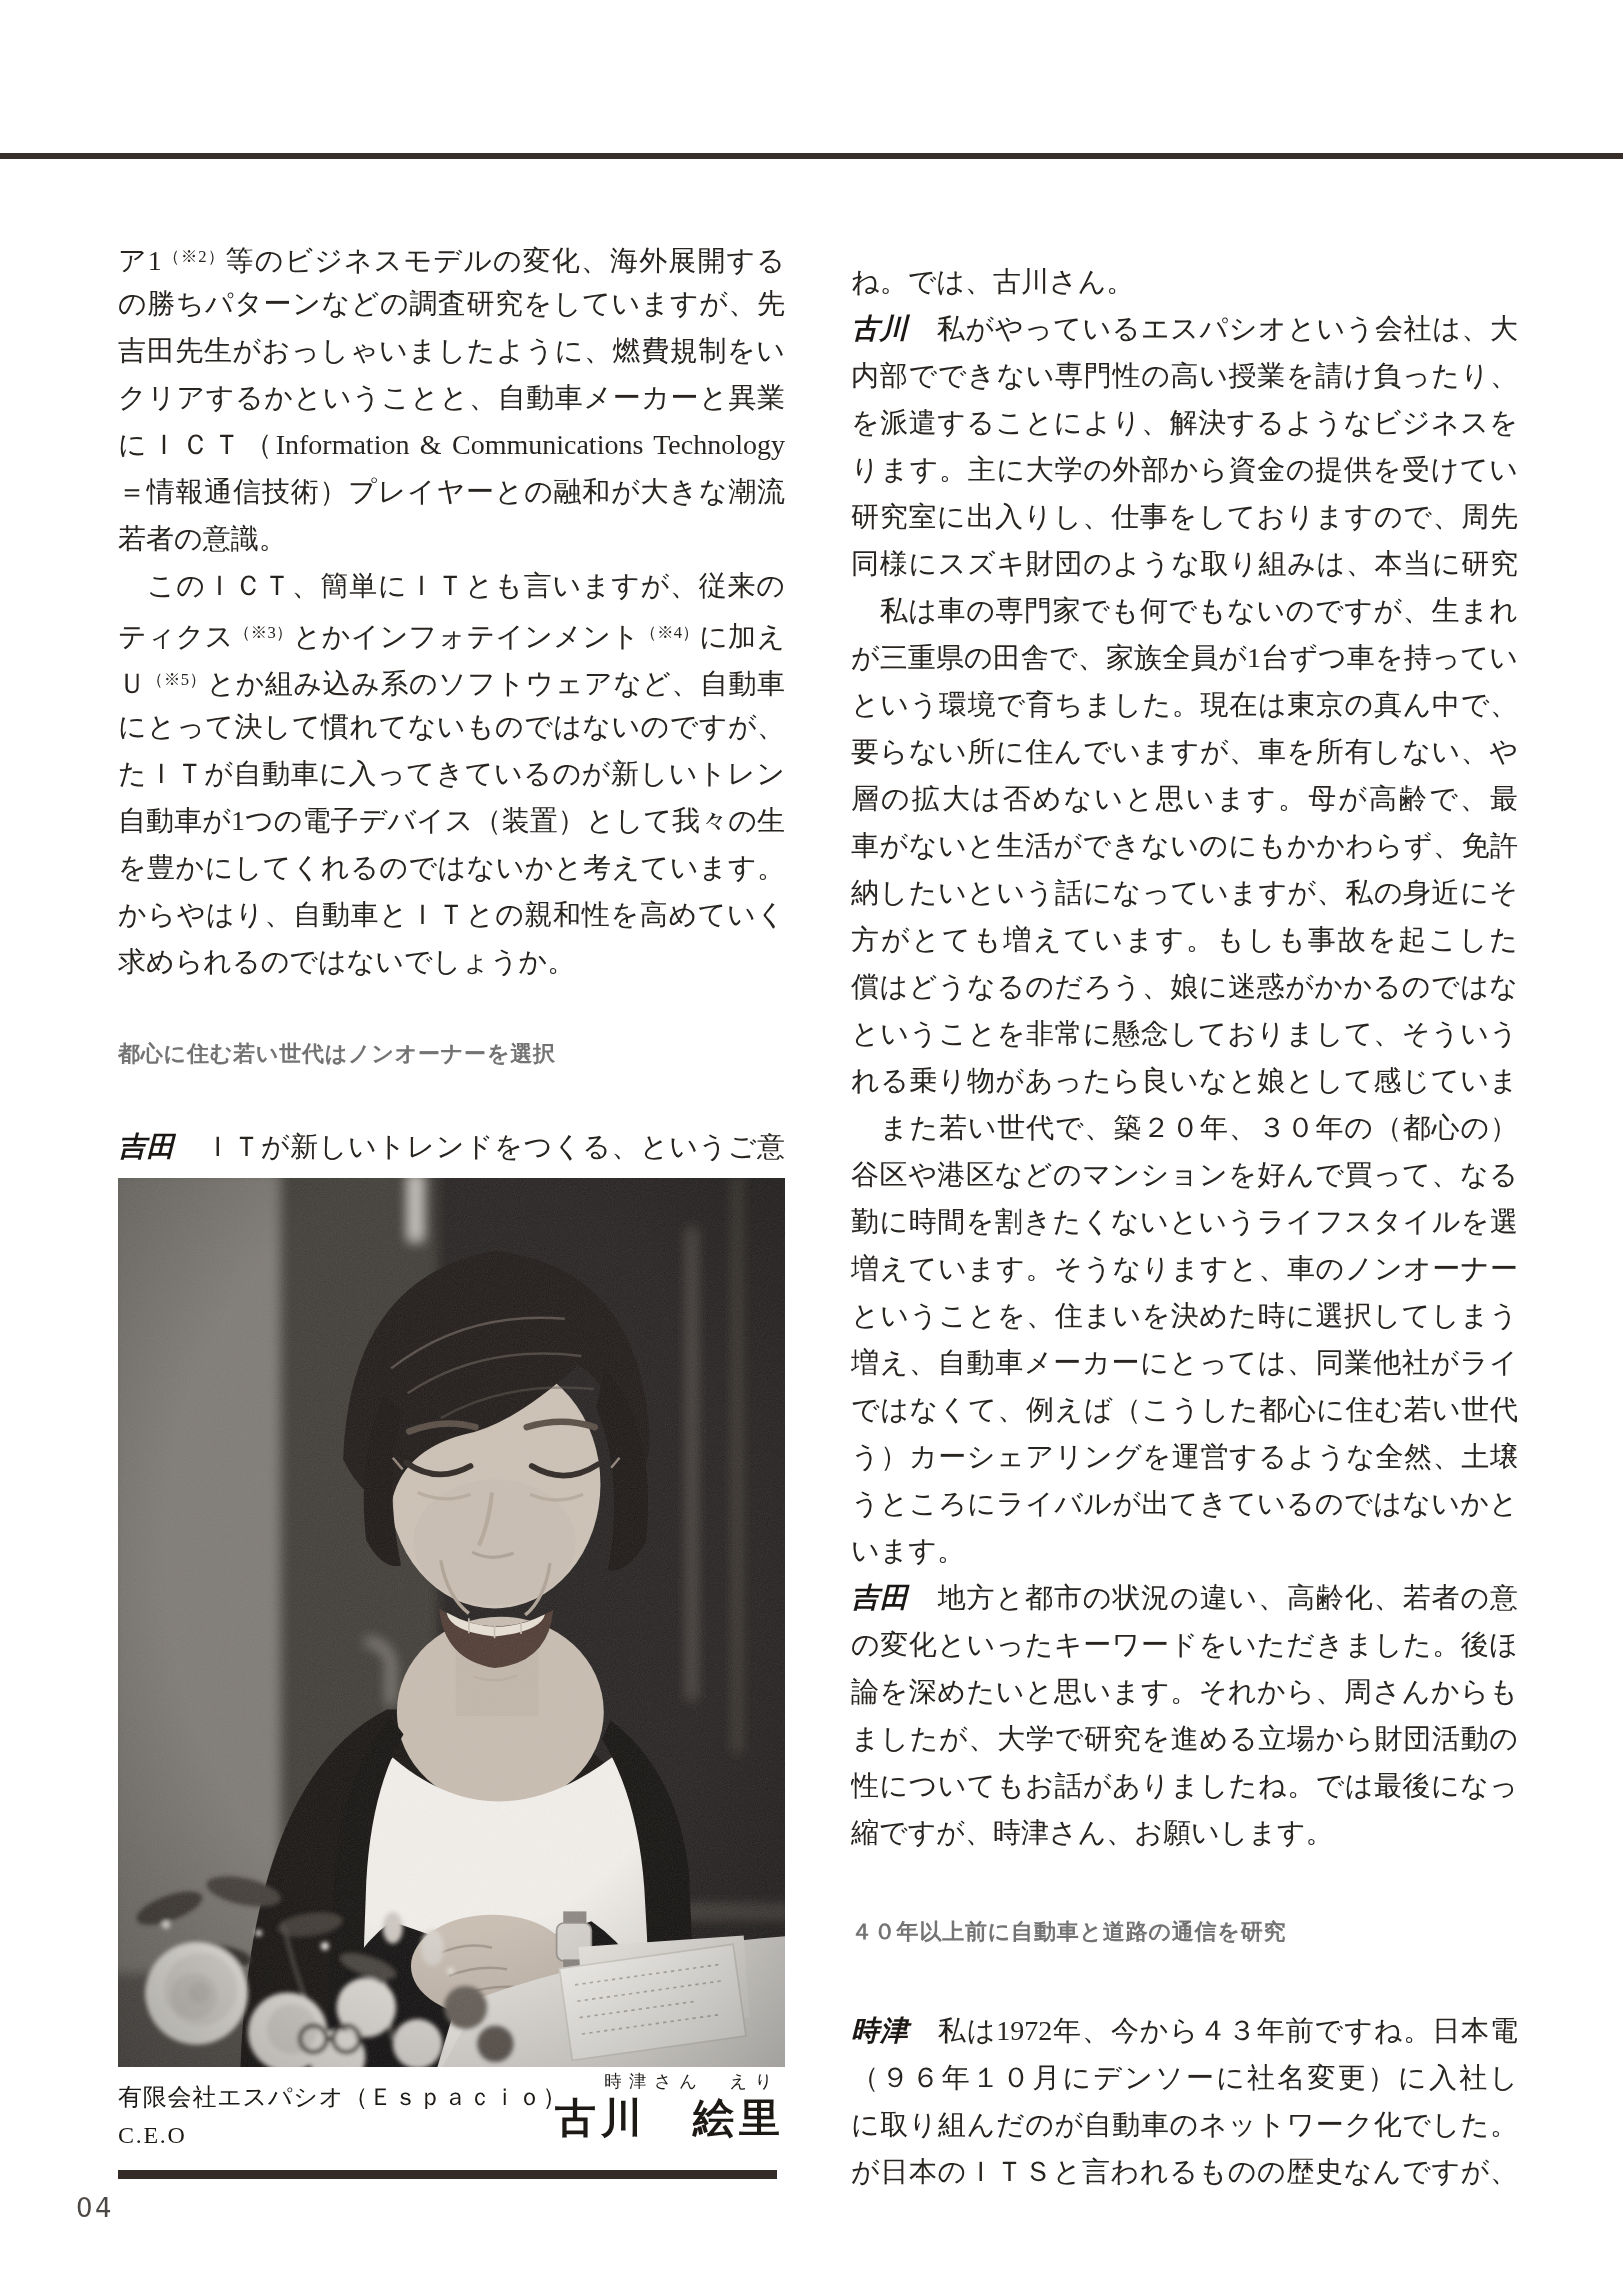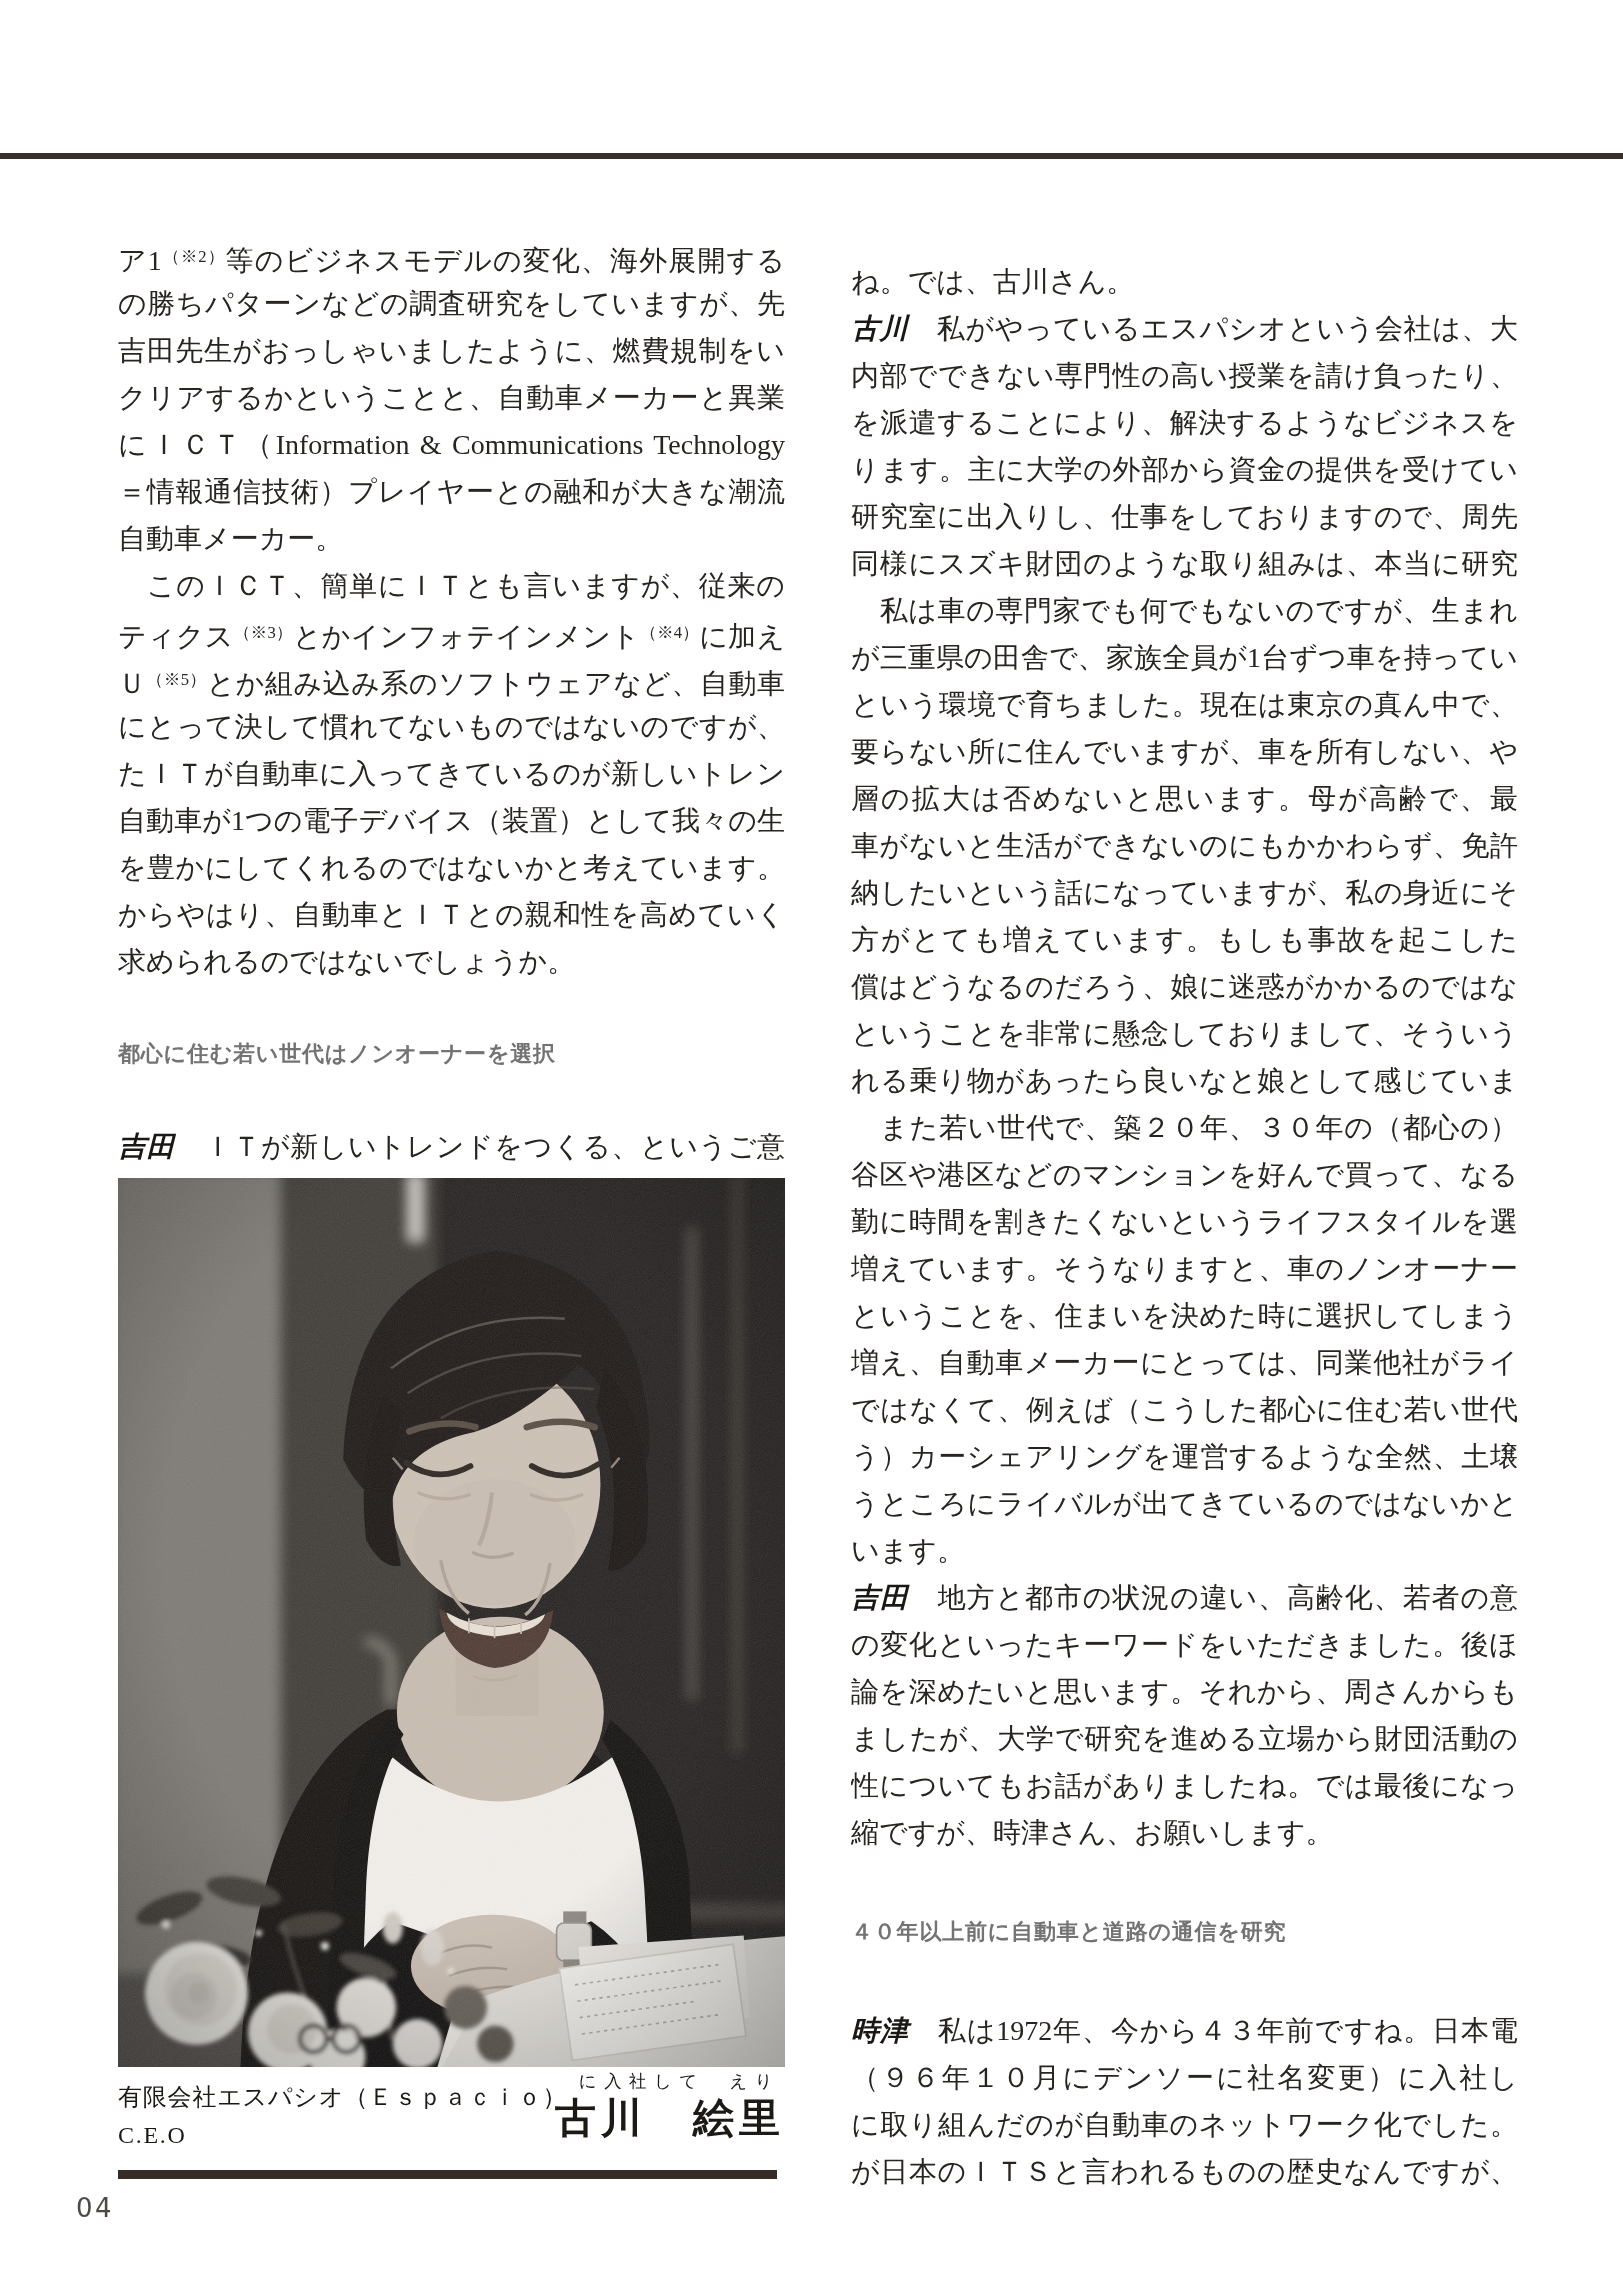--- a/index.html
+++ b/index.html
@@ -32,21 +32,21 @@
 
   <div class="top-rule"></div>
 
   <div class="colblock" style="left:118px;top:233px;">
       <div class="line j">ア1<span class="note">（※2）</span>等のビジネスモデルの変化、海外展開する場合</div>
       <div class="line j">の勝ちパターンなどの調査研究をしていますが、先ほど、</div>
       <div class="line j">吉田先生がおっしゃいましたように、燃費規制をいかに</div>
       <div class="line j">クリアするかということと、自動車メーカーと異業種、特</div>
       <div class="line j">にＩＣＴ（Information &amp; Communications Technology</div>
       <div class="line j">＝情報通信技術）プレイヤーとの融和が大きな潮流だと</div>
-      <div class="line">自動車メーカー。</div>
+      <div class="line">若者の意識。</div>
       <div class="line j">　このＩＣＴ、簡単にＩＴとも言いますが、従来のテレマ</div>
       <div class="line j">ティクス<span class="note">（※3）</span>とかインフォテインメント<span class="note">（※4）</span>に加えて、ＥＣ</div>
       <div class="line j">Ｕ<span class="note">（※5）</span>とか組み込み系のソフトウェアなど、自動車メーカー</div>
       <div class="line j">にとって決して慣れてないものではないのですが、そうし</div>
       <div class="line j">たＩＴが自動車に入ってきているのが新しいトレンドで、</div>
       <div class="line j">自動車が1つの電子デバイス（装置）として我々の生活</div>
       <div class="line j">を豊かにしてくれるのではないかと考えています。です</div>
       <div class="line j">からやはり、自動車とＩＴとの親和性を高めていくことが</div>
       <div class="line">求められるのではないでしょうか。</div>
     </div>
@@ -185,21 +185,21 @@
         <path d="M252,1040 H260" stroke="#2a2623" stroke-width="5" opacity="0.9"></path>
       </g>
 
       <rect x="0" y="0" width="806" height="1074" fill="url(#vig)"></rect>
       <rect x="0" y="0" width="806" height="1074" filter="url(#grain)"></rect>
     </svg>
   </div>
 
   <div class="cap cap-company">有限会社エスパシオ（Ｅｓｐａｃｉｏ）</div>
   <div class="cap cap-ceo">C.E.O</div>
-  <div class="cap cap-furigana">に入社して　えり</div>
+  <div class="cap cap-furigana">時津さん　えり</div>
   <div class="cap cap-name">古川　絵里</div>
 
   <div class="bottom-rule"></div>
   <div class="page-num">04</div>
 
   <div class="colblock" style="left:851px;top:233px;margin-top:25px;">
       <div class="line">ね。では、古川さん。</div>
       <div class="line j"><span class="spk">古川</span>　私がやっているエスパシオという会社は、大学が</div>
       <div class="line j">内部でできない専門性の高い授業を請け負ったり、人材</div>
       <div class="line j">を派遣することにより、解決するようなビジネスをしてお</div>

